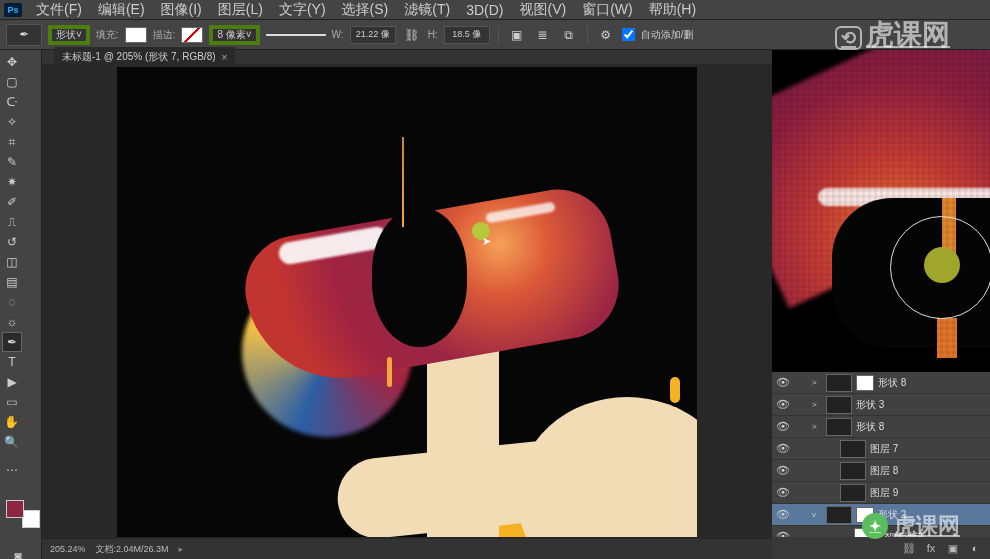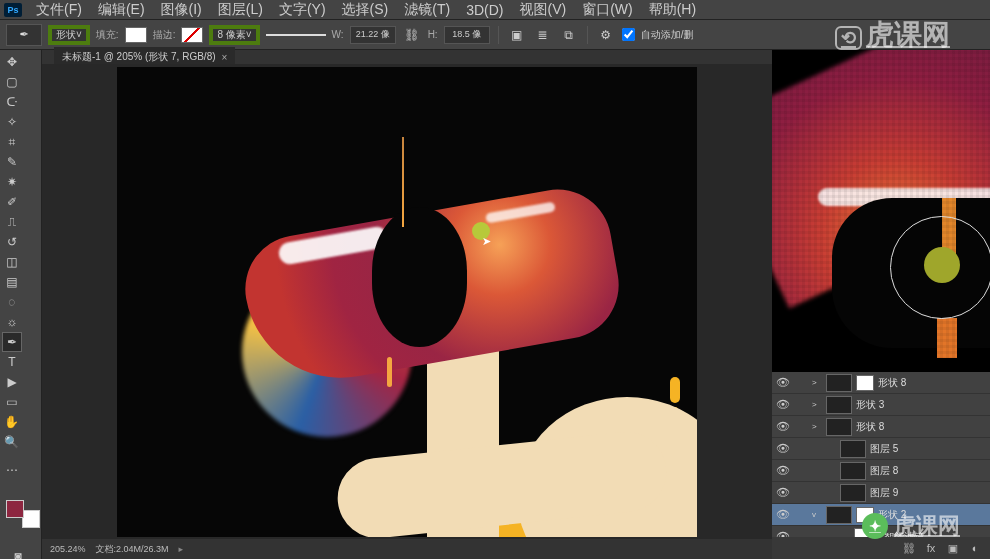--- a/index.html
+++ b/index.html
@@ -234,21 +234,21 @@
           <span class="arrow">&gt;</span>
           <span class="thumb" style=""></span>
           <span class="layer-name">形状 8</span>
         </div>
         <div class="layer-row">
           <span class="eye">👁</span>
           <span class="lnk"></span>
           <span class="indent" style="width:14px"></span>
           <span class="arrow"></span>
           <span class="thumb" style=""></span>
-          <span class="layer-name">图层 5</span>
+          <span class="layer-name">图层 7</span>
         </div>
         <div class="layer-row">
           <span class="eye">👁</span>
           <span class="lnk"></span>
           <span class="indent" style="width:14px"></span>
           <span class="arrow"></span>
           <span class="thumb" style=""></span>
           <span class="layer-name">图层 8</span>
         </div>
         <div class="layer-row">

